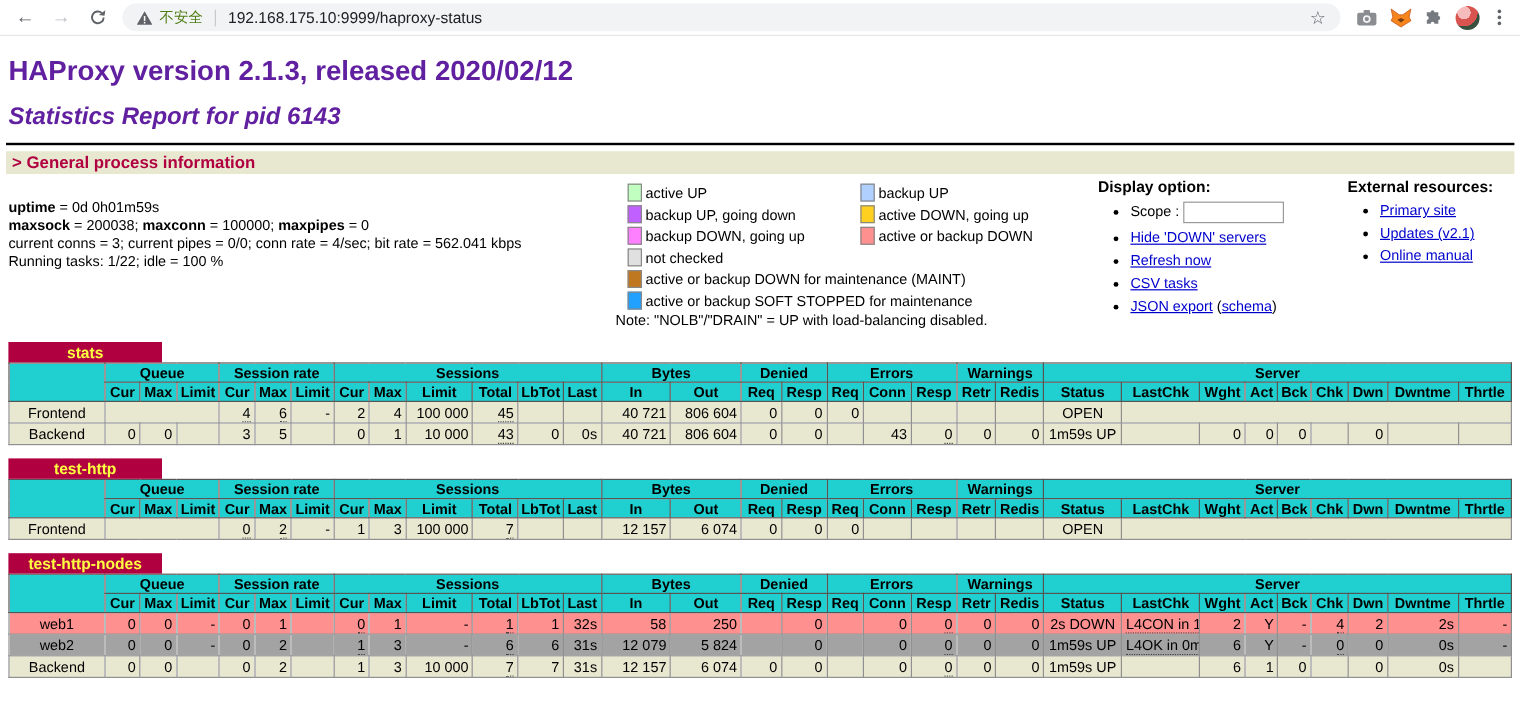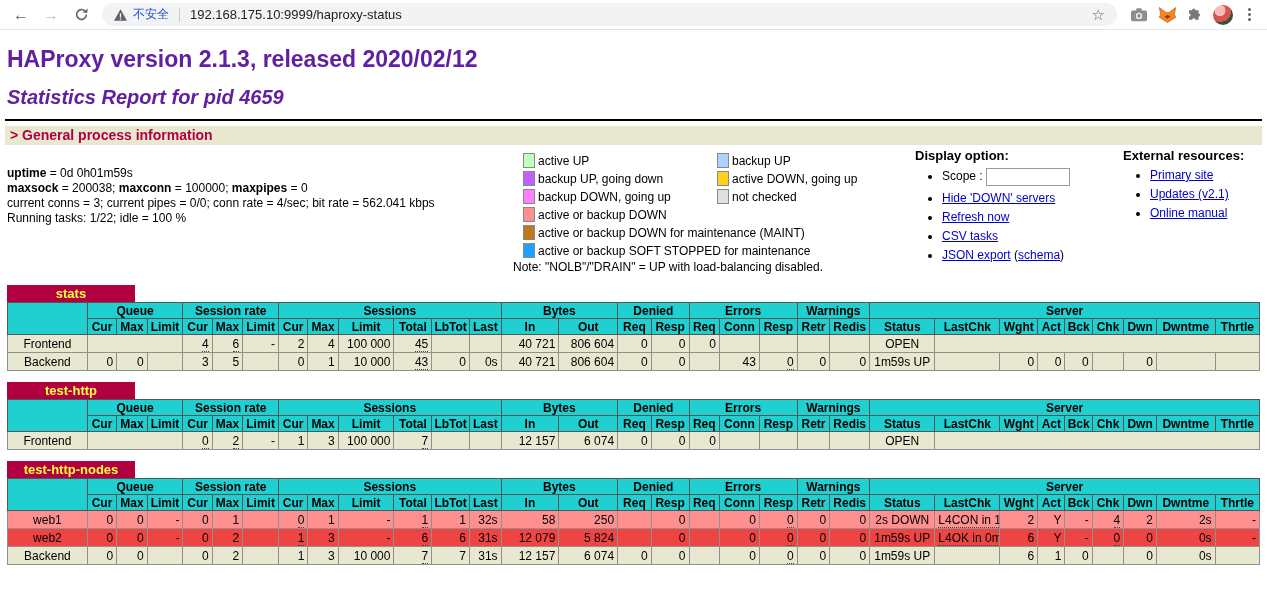--- a/index.html
+++ b/index.html
@@ -10,21 +10,21 @@
     font-family:"Liberation Sans", sans-serif; font-size:12px;
   }
   
   .toolbar { height:30px; background:#fff; border-bottom:1px solid #e4e6e8;
              display:flex; align-items:center; padding:0 8px; gap:4px; }
   .nav-btn { width:26px; height:26px; display:flex; align-items:center; justify-content:center;
              font-size:16px; color:#5f6368; border-radius:50%; }
   .nav-btn.disabled { color:#bdc1c6; }
   .omnibox { flex:1 1 auto; height:23px; background:#f1f3f4; border-radius:12px;
              display:flex; align-items:center; padding:0 12px; margin:0 6px 0 4px; gap:6px; }
-  .sec-label { color:#1d4ed8; font-size:12px; white-space:nowrap; }
+  .sec-label { color:#4d7c0f; font-size:12px; white-space:nowrap; }
   .omni-divider { width:1px; height:14px; background:#c8cacc; margin:0 4px; }
   .url-text { color:#202124; font-size:13px; white-space:nowrap; }
   .omni-spacer { flex:1; }
   .star { font-size:15px; color:#5f6368; }
   .ext-ico { width:24px; height:24px; display:flex; align-items:center; justify-content:center; }
   .avatar { width:20px; height:20px; border-radius:50%;
             background:radial-gradient(circle at 35% 28%, #f6bcbc 0 28%, #d9534f 29% 58%, #37513e 59% 100%); }
   .menu-dots { display:flex; flex-direction:column; gap:2px; align-items:center; width:20px; }
   .menu-dots i { width:3px; height:3px; border-radius:50%; background:#5f6368; }
   
@@ -55,21 +55,21 @@
   .pxname { display:inline-block; background:#b00040; min-width:128px; text-align:center; padding:1px 10px; }
   .pxname a { color:#ffff40; font-weight:bold; font-size:13px; text-decoration:none; }
   table.tbl { border-collapse:collapse; width:100%; table-layout:fixed; font-size:12px; }
   .tbl th { background:#20d0d0; border:1px solid #555; font-weight:bold; padding:0 2px;
             height:16px; overflow:hidden; white-space:nowrap; }
   .tbl td { border:1px solid #909090; padding:1px 3px; text-align:right; height:18px;
             overflow:hidden; white-space:nowrap; }
   .tbl td.center { text-align:center; }
   .tbl td.rowlabel { text-align:center; }
   tr.frontend td, tr.backend td { background:#e8e8d0; }
-  tr.active_up td { background:#ef4444; }
+  tr.active_up td { background:#a3a3a3; }
   tr.active_down td { background:#ff9090; }
   .tip { border-bottom:1px dotted #444; }
 </style>
 </head>
 <body>
 
 <div class="toolbar">
   <div class="nav-btn">←</div>
   <div class="nav-btn disabled">→</div>
   <div class="nav-btn">
@@ -114,21 +114,21 @@
   </div>
   <div class="ext-ico menu-dots">
       <i></i>
       <i></i>
       <i></i>
     </div>
 </div>
 
 <div class="page">
   <h1>HAProxy version 2.1.3, released 2020/02/12</h1>
-  <h2>Statistics Report for pid 4659</h2>
+  <h2>Statistics Report for pid 6143</h2>
   <hr class="rule">
   <h3 class="sect">&gt; General process information</h3>
 
   <div class="hdr-row">
     <div class="proc-info">
         <div><b>uptime</b><span> = 0d 0h01m59s</span></div>
         <div><b>maxsock</b><span> = 200038; </span><b>maxconn</b><span> = 100000; </span><b>maxpipes</b><span> = 0</span></div>
         <div><span>current conns = 3; current pipes = 0/0; conn rate = 4/sec; bit rate = 562.041 kbps</span></div>
         <div><span>Running tasks: 1/22; idle = 100 %</span></div>
       </div>
@@ -149,26 +149,26 @@
           </div>
           <div class="lg-item">
             <span class="swatch" style="background: rgb(255, 208, 32);"></span>
             <span>active DOWN, going up</span>
           </div>
           <div class="lg-item">
             <span class="swatch" style="background: rgb(255, 128, 255);"></span>
             <span>backup DOWN, going up</span>
           </div>
           <div class="lg-item">
+            <span class="swatch" style="background: rgb(255, 144, 144);"></span>
+            <span>active or backup DOWN</span>
+          </div>
+          <div class="lg-item">
             <span class="swatch" style="background: rgb(224, 224, 224);"></span>
             <span>not checked</span>
-          </div>
-          <div class="lg-item">
-            <span class="swatch" style="background: rgb(255, 144, 144);"></span>
-            <span>active or backup DOWN</span>
           </div>
           <div class="lg-item full">
             <span class="swatch" style="background: rgb(192, 120, 32);"></span>
             <span>active or backup DOWN for maintenance (MAINT)</span>
           </div>
           <div class="lg-item full">
             <span class="swatch" style="background: rgb(32, 160, 255);"></span>
             <span>active or backup SOFT STOPPED for maintenance</span>
           </div>
         </div>

